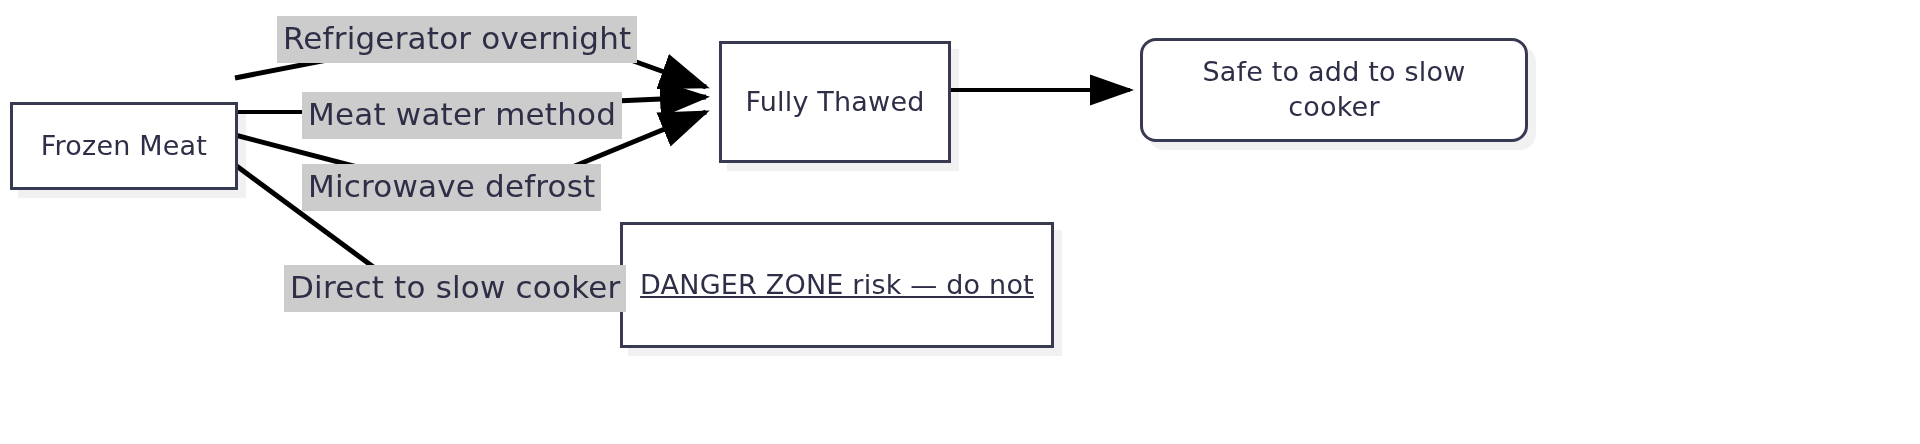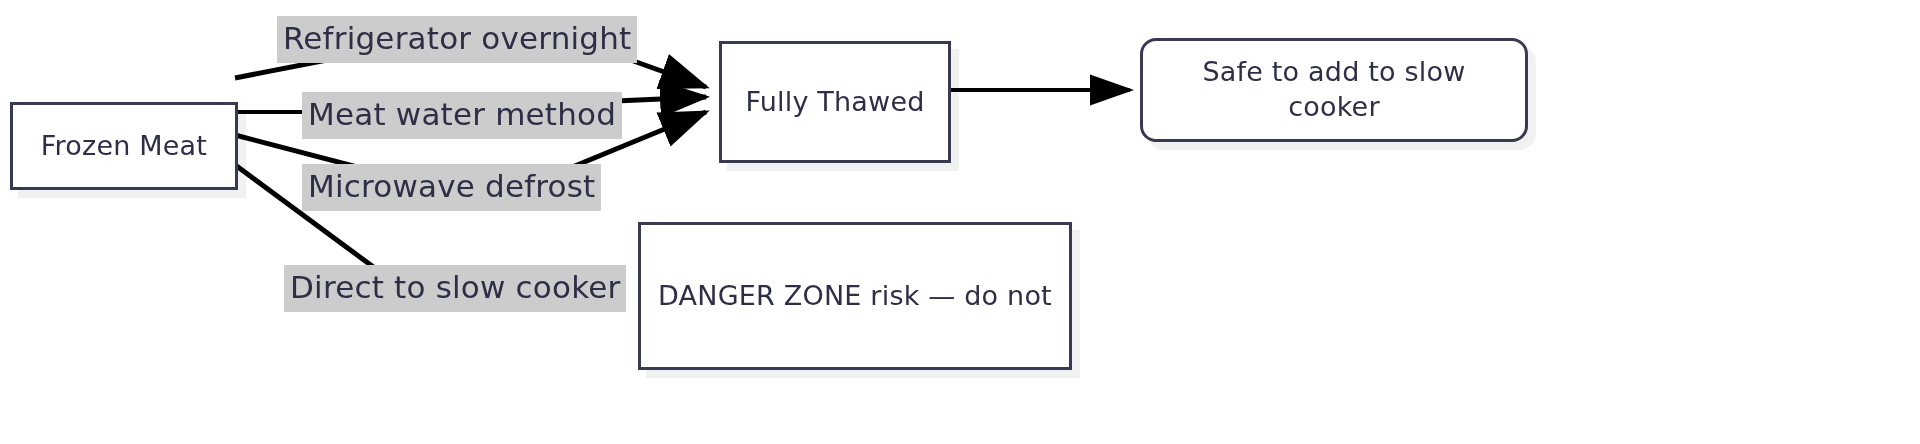--- a/index.html
+++ b/index.html
@@ -92,21 +92,21 @@
   </div>
 
   <div class="node" style="left:719px; top:41px; width:232px; height:122px;">
     <span class="node-text">Fully Thawed</span>
   </div>
 
   <div class="node" style="left:1140px; top:38px; width:388px; height:104px;border-radius:16px;">
     <span class="node-text">Safe to add to slow cooker</span>
   </div>
 
-  <div class="node" style="left:638px; top:222px; width:434px; height:148px;">
+  <div class="node" style="left:620px; top:222px; width:434px; height:126px;text-decoration:underline;">
     <span class="node-text">
       <span class="l1">DANGER ZONE risk — do not</span>
     </span>
   </div>
 
   <div class="edge-label" style="left:277px; top:16px;">Refrigerator overnight</div>
 
   <div class="edge-label" style="left:302px; top:92px;">Meat water method</div>
 
   <div class="edge-label" style="left:302px; top:164px;">Microwave defrost</div>

